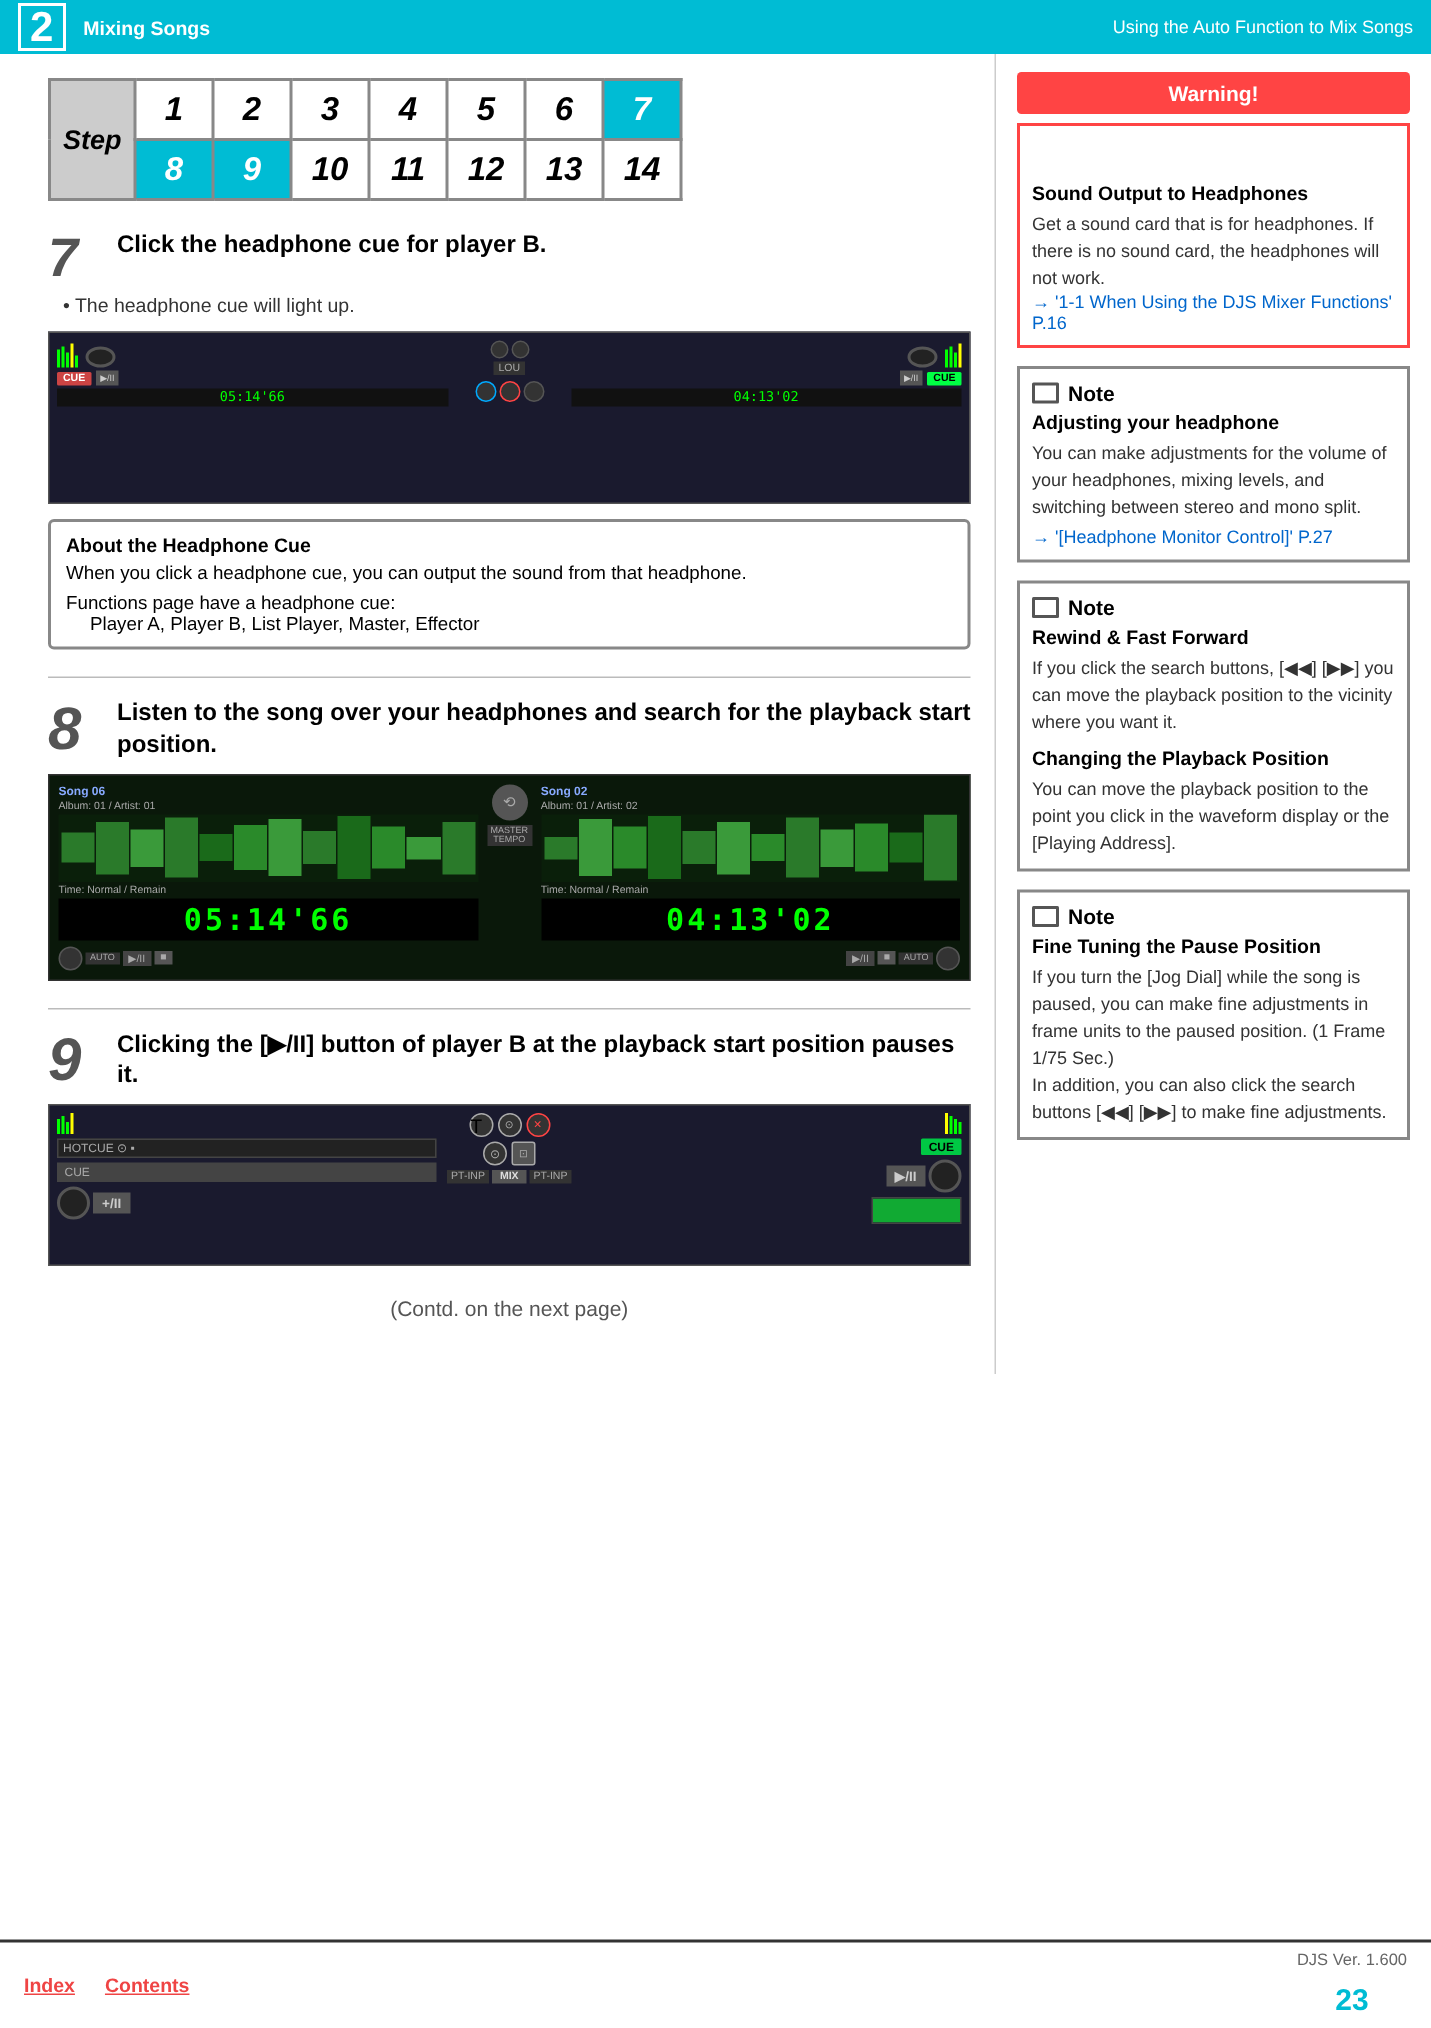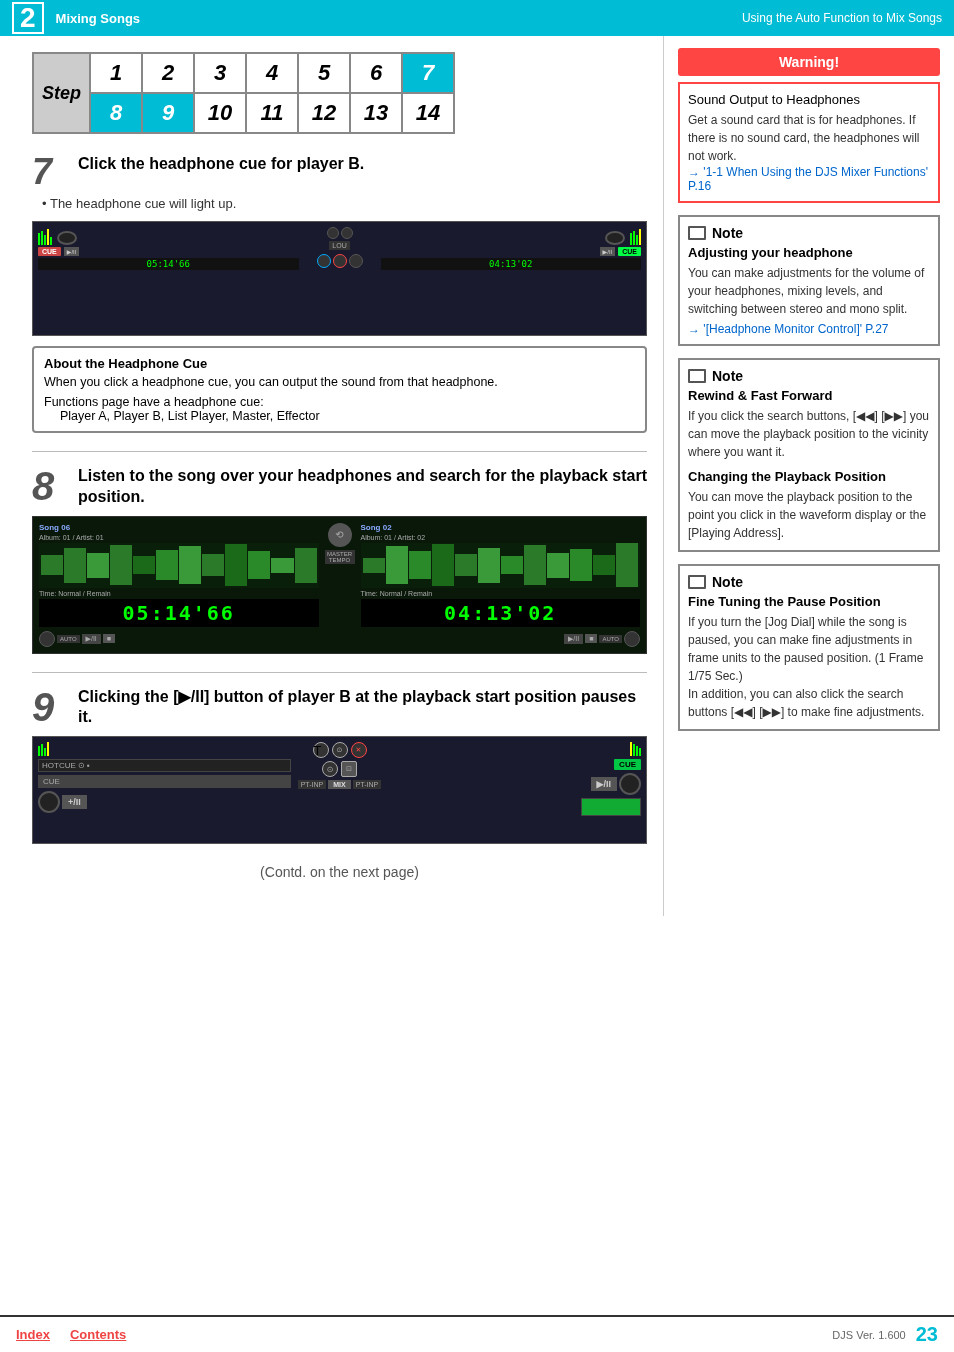--- a/index.html
+++ b/index.html
@@ -144,23 +144,24 @@
       font-size: 14px;
       text-align: center;
       margin-bottom: 6px;
     }
     .warning-content {
       border: 2px solid #ff4444;
       padding: 8px;
       margin-bottom: 12px;
     }
     .warning-content-title {
-      font-weight: normal;
+      font-weight: bold;
       font-size: 13px;
       margin-bottom: 4px;
+      margin-top: 29px;
     }
     .warning-text {
       font-size: 12px;
       color: #333;
       line-height: 1.5;
     }
     .arrow-text {
       color: #0066cc;
       font-size: 12px;
     }
@@ -227,20 +228,21 @@
       font-size: 13px;
       font-weight: bold;
       color: #ef4444;
       text-decoration: underline;
       cursor: pointer;
     }
     .bottom-right {
       display: flex;
       align-items: center;
       gap: 10px;
+      flex-direction: column;
     }
     .djs-ver {
       font-size: 11px;
       color: #666;
     }
     .page-num {
       font-size: 20px;
       font-weight: bold;
       color: #00bcd4;
     }

